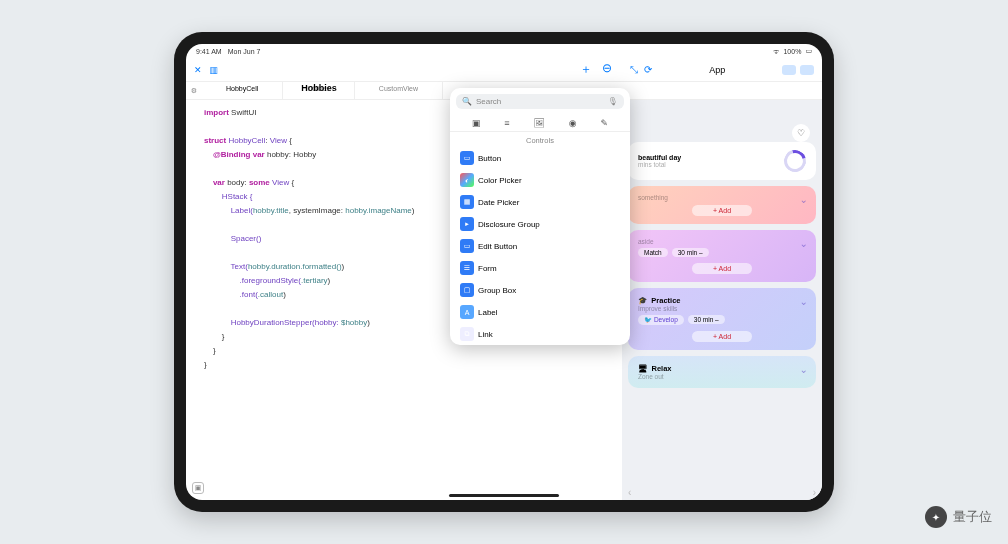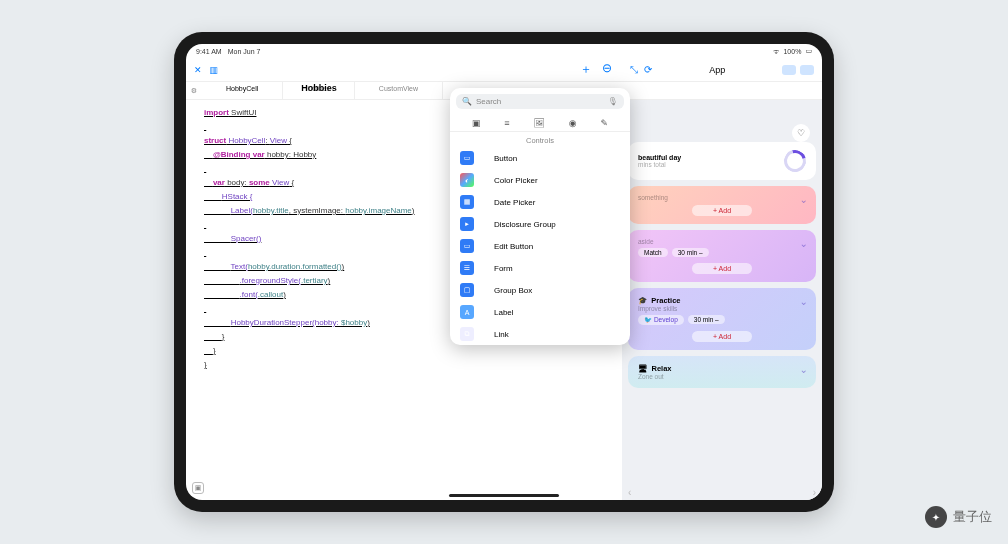--- a/index.html
+++ b/index.html
@@ -16,21 +16,21 @@
 .topbar .plus-minus { position: absolute; right: 210px; display: flex; gap: 10px; color: #007aff; font-size: 12px; }
 .topbar .right-section { position: absolute; right: 0; width: 200px; display: flex; justify-content: space-between; align-items: center; padding: 0 8px; }
 .topbar .right-section .run-ctrl { display: flex; gap: 6px; color: #007aff; font-size: 10px; }
 .topbar .right-ico { display: flex; gap: 4px; }
 .topbar .right-ico span { width: 14px; height: 10px; background: #cfe4ff; border-radius: 3px; display: inline-block; }
 .filetabs { height: 18px; display: flex; font-size: 7px; border-bottom: 1px solid #eee; }
 .filetabs .gear { width: 16px; display:flex; align-items:center; justify-content:center; color:#888; }
 .filetabs .tab { padding: 3px 24px; color: #888; border-right: 1px solid #eee; }
 .filetabs .tab.active { color: #000; background:#fff; }
 .content { flex: 1; display: flex; position: relative; }
-.editor { flex: 1; padding: 6px 0 0 0; font-family: Menlo, monospace; font-size: 8px; line-height: 14px; text-decoration: underline; }
+.editor { flex: 1; padding: 6px 0 0 0; font-family: Menlo, monospace; font-size: 8px; line-height: 14px; }
 .editor .line { display: flex; }
 .editor .gutter { width: 18px; text-align: right; color: #ccc; padding-right: 6px; font-size: 7px; }
 .editor .code { white-space: pre; color: #333; }
 .editor .kw { color: #b120a0; font-weight: 600; }
 .editor .type { color: #6f42c1; }
 .editor .prop { color: #3e8087; }
 .editor .call { color: #6f42c1; }
 .preview { width: 200px; background: #eef0f4; padding: 6px; position: relative; }
 .heart-btn { position: absolute; top: 24px; right: 12px; width: 18px; height: 18px; background:#fff; border-radius:50%; display:flex; align-items:center; justify-content:center; font-size:9px; color:#555; }
 .card { border-radius: 10px; padding: 8px 10px; margin: 6px 0; font-size: 7px; position: relative; }
@@ -44,21 +44,21 @@
 .card.orange { background: linear-gradient(135deg,#ffd2bd,#ffb7c3); }
 .card.pink { background: linear-gradient(135deg,#f2c5f7,#d7b5f7); }
 .card.purple { background: linear-gradient(135deg,#d6c9fb,#c4d0fa); }
 .card.blue { background: linear-gradient(180deg,#d6e5f8,#d0ecf0); }
 .nav-bot { position:absolute; bottom:2px; left:0; right:0; display:flex; justify-content:space-between; padding:0 6px; color:#bbb; font-size:10px; }
 .popover { position: absolute; top: 44px; right: 192px; width: 180px; background: #fff; border-radius: 10px; box-shadow: 0 4px 20px rgba(0,0,0,.25); z-index: 50; font-size: 8px; }
 .popover .search { margin: 6px; background: #eef0f2; border-radius: 6px; padding: 3px 6px; display:flex; align-items:center; gap:4px; color:#888; font-size:8px; }
 .popover .search span.mic { margin-left:auto; }
 .popover .cat-tabs { display:flex; justify-content:space-around; padding:3px 10px; border-bottom:1px solid #eee; color:#555; font-size:9px; }
 .popover .sect { padding: 4px 10px 2px; color:#888; font-size:7.5px;text-align:center; }
-.popover .item { display:flex; align-items:center; gap:20px; padding: 4px 10px; font-size:8px; }
+.popover .item { display:flex; align-items:center; gap:4px; padding: 4px 10px; font-size:8px; }
 .popover .item .pi { width:14px; height:14px; border-radius:3px; display:flex; align-items:center; justify-content:center; color:#fff; font-size:7px; }
 .pi.blue{background:#2f7bf6;} .pi.multi{background:linear-gradient(135deg,#f55,#5af,#5f5);} .pi.label{background:#58a7ff;color:#fff;} .pi.link{background:#eef;color:#2f7bf6;}
 .home-ind { position:absolute; bottom:3px; left:50%; transform:translateX(-50%); width:110px; height:3px; background:#222; border-radius:3px; }
 .editor-ll { position:absolute; bottom:6px; left:6px; width:12px; height:12px; border:1px solid #bbb; border-radius:3px; font-size:7px; display:flex; align-items:center; justify-content:center; color:#888; }
 .watermark { position: fixed; bottom: 16px; right: 16px; display:flex; align-items:center; gap:6px; font-size:13px; color:#555; opacity:.9; }
 .watermark .wm-ico { width:22px; height:22px; background:#333; border-radius:50%; display:flex; align-items:center; justify-content:center; color:#fff; font-size:10px; }
 </style>
 </head>
 <body>
 

